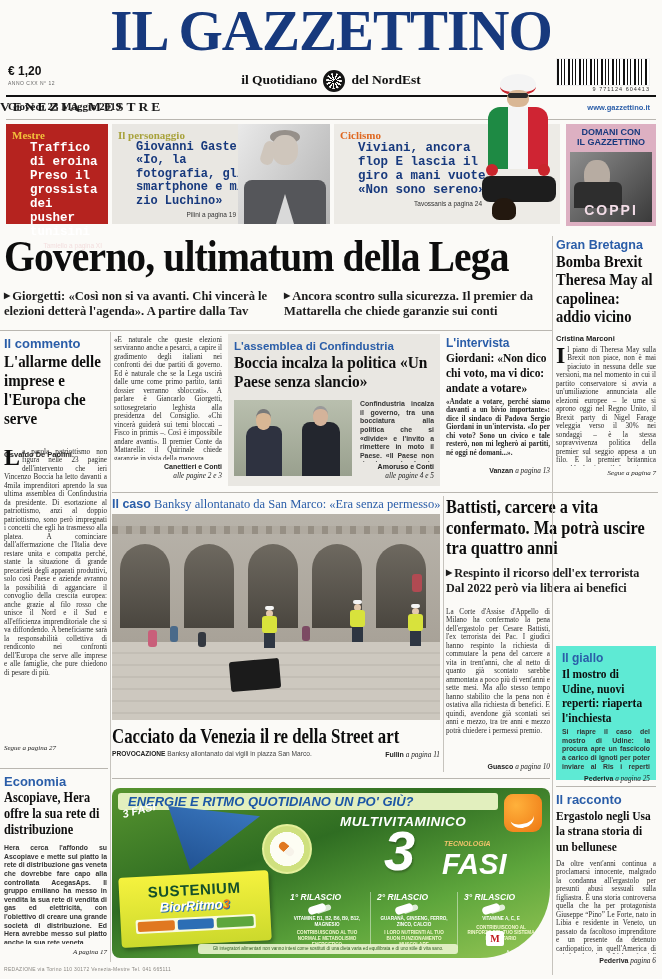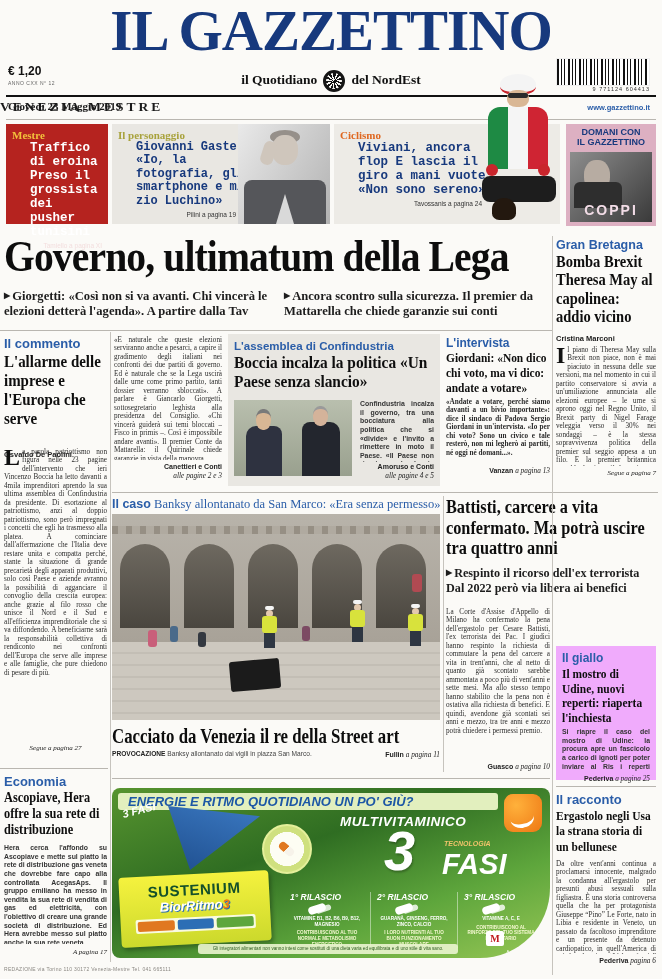--- a/index.html
+++ b/index.html
@@ -84,21 +84,21 @@
   .deck{font-size:12.6px;font-weight:bold;line-height:1.18;color:#1d1d1d;}
   #deckL{top:289px;left:4px;width:266px;}
   #deckR{top:289px;left:284px;width:266px;}
   .arrow{font-size:8px;vertical-align:2px;padding-right:2px;}
 
   
   #commLabel{top:336px;left:4px;font-size:13px;}
   #commHead{top:352px;left:4px;width:102px;font-size:17px;font-weight:bold;line-height:1.12;color:#0e0e0e;}
   #commBy{top:450px;left:4px;font-size:7.5px;font-weight:bold;font-family:"Liberation Sans",sans-serif;color:#222;}
   #commBody{top:448px;left:4px;width:103px;height:294px;}
-  #commSegue{top:744px;left:4px;width:103px;font-size:7px;font-style:italic;text-align:center;}
+  #commSegue{top:744px;left:4px;width:103px;font-size:7px;font-style:italic;text-align:left;}
   #hrLeft{top:768px;left:0;width:108px;}
   #ecoLabel{top:774px;left:4px;font-size:13px;}
   #ecoHead{top:790px;left:4px;width:102px;font-size:14px;font-weight:bold;line-height:1.14;color:#0e0e0e;}
   #ecoBody{top:844px;left:4px;width:103px;height:100px;}
   #ecoPage{top:948px;left:4px;width:103px;font-size:7px;font-style:italic;text-align:right;}
   #footerLine{top:966px;left:4px;font-size:5px;color:#8a8782;letter-spacing:.3px;font-family:"Liberation Sans",sans-serif;}
 
   
   #leadBody{top:336px;left:114px;width:108px;height:124px;}
   #leadBy{top:462px;left:114px;width:108px;}
@@ -148,21 +148,21 @@
 
   
   #vrR{top:236px;left:552px;height:739px;}
   #vrL{top:332px;left:110px;height:630px;}
   #hrDeck{top:330px;left:0;width:552px;}
   #gbLabel{top:238px;left:556px;font-size:12.5px;}
   #gbHead{top:253px;left:556px;width:100px;font-size:16.5px;font-weight:bold;line-height:1.12;color:#0e0e0e;}
   #gbBy{top:334px;left:556px;font-size:7.5px;font-weight:bold;font-family:"Liberation Sans",sans-serif;}
   #gbBody{top:346px;left:556px;width:100px;height:120px;}
   #gbSegue{top:469px;left:556px;width:100px;font-size:7px;font-style:italic;text-align:right;}
-  #gialloBox{top:646px;left:556px;width:100px;height:134px;background:#f0abfc;padding:5px 6px;box-sizing:border-box;}
+  #gialloBox{top:646px;left:556px;width:100px;height:134px;background:#5eead4;padding:5px 6px;box-sizing:border-box;}
   #gialloLabel{font-size:12px;display:block;}
   #gialloHead{font-size:13px;font-weight:bold;line-height:1.12;color:#0e0e0e;margin-top:2px;}
   #gialloBody{margin-top:3px;height:44px;}
   #gialloBy{margin-top:2px;}
   #hrRight{top:786px;left:556px;width:100px;}
   #racLabel{top:792px;left:556px;font-size:13px;}
   #racHead{top:808px;left:556px;width:100px;font-size:13px;font-weight:bold;line-height:1.18;color:#0e0e0e;}
   #racBody{top:860px;left:556px;width:100px;height:94px;}
   #racBy{top:956px;left:556px;width:100px;}
 

